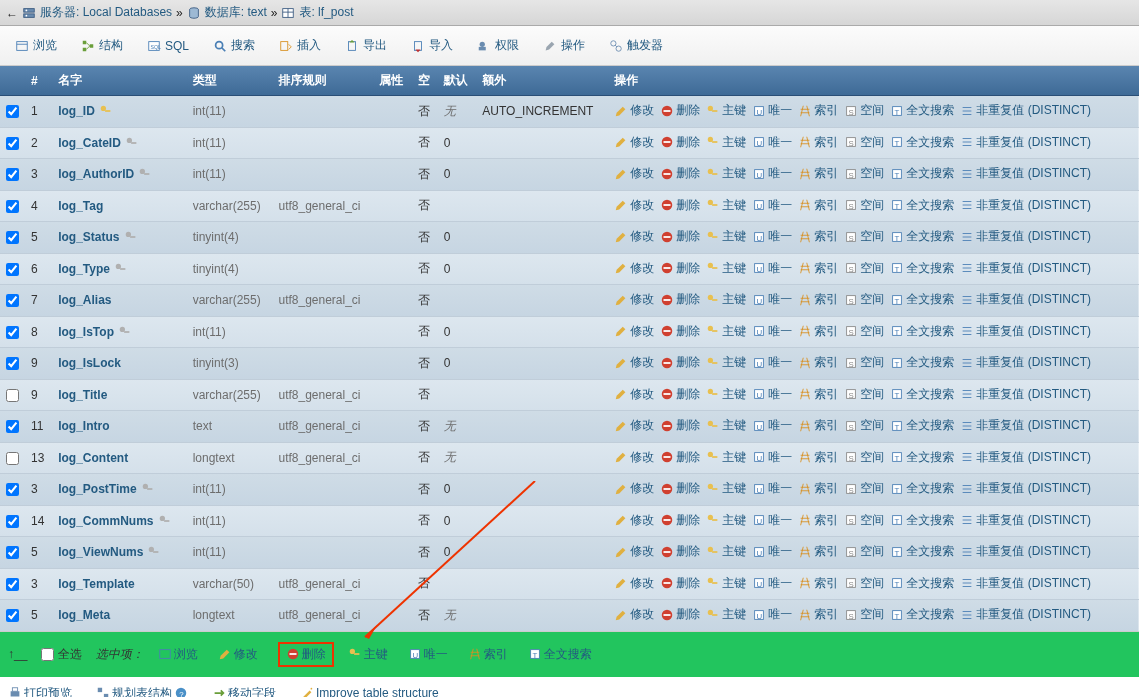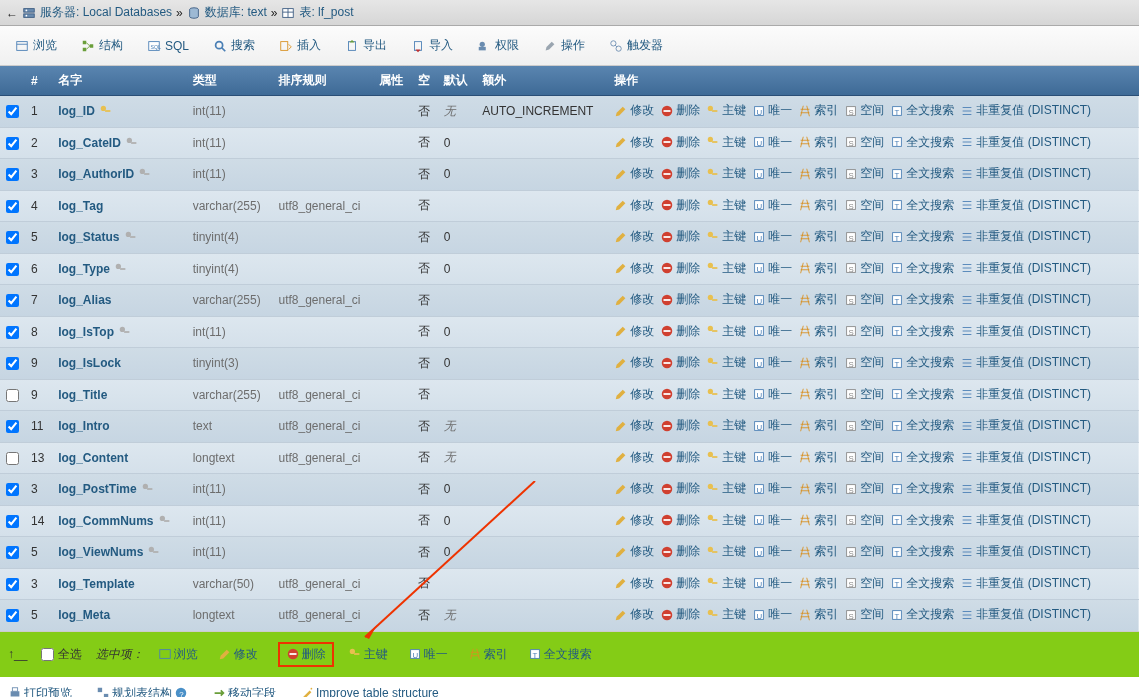--- a/index.html
+++ b/index.html
@@ -10,21 +10,21 @@
 .tabbar { background: linear-gradient(#fcfcfc,#f0f0f0); border-bottom: 1px solid #ccc; padding: 6px 4px; display: flex; gap: 2px; }
 .tab { display: flex; align-items: center; gap: 4px; padding: 4px 10px; color: #235a81; cursor: pointer; border: 1px solid transparent; border-radius: 3px; }
 table.struct { width: 100%; border-collapse: collapse; }
 table.struct thead th { text-align: left; padding: 6px 6px; background: linear-gradient(#5a85b0,#3e6a96); color: #fff; font-weight: bold; border-bottom: 1px solid #2a4e76; white-space: nowrap; }
 table.struct tbody td { padding: 6px 6px; border-top: 1px solid #c0cdd9; white-space: nowrap; }
 table.struct tbody tr.odd { background: linear-gradient(#cfdce6,#c6d5e2); }
 table.struct tbody tr.even { background: linear-gradient(#dde7ef,#d4e0ea); }
 .colname { font-weight: bold; color: #235a81; display: inline-flex; align-items: flex-end; gap: 4px; }
 .dim { color: #6d6d6d; }
 .act { color: #235a81; text-decoration: none; display: inline-flex; align-items: center; gap: 2px; margin-right: 6px; cursor: pointer; }
-.footbar { padding: 10px 8px; display: flex; align-items: center; gap: 14px; border-top: 1px solid #ccc; background: #84cc16; }
+.footbar { padding: 10px 8px; display: flex; align-items: center; gap: 14px; border-top: 1px solid #ccc; background: #22c55e; }
 .footbar2 { padding: 8px 8px 14px; display: flex; align-items: center; gap: 18px; }
 .redbox { border: 2px solid #e30; padding: 2px 6px; display: inline-flex; align-items: center; }
 .ico { width: 14px; height: 14px; display: inline-block; }
 .arrow-annot { position: absolute; pointer-events: none; }
 input[type=checkbox]{ vertical-align: middle; }
 </style>
 </head>
 <body>
 
 <div class="breadcrumb">

